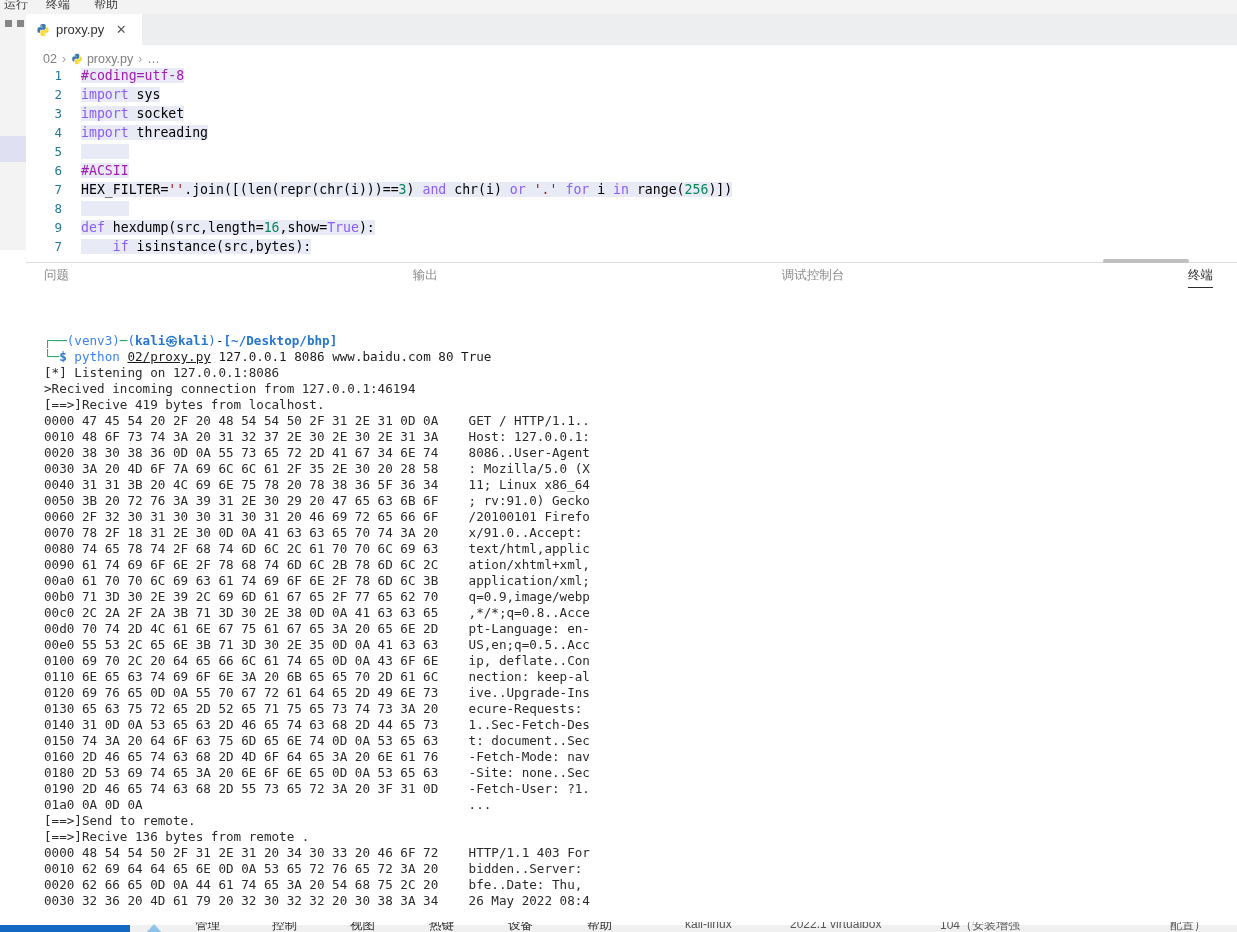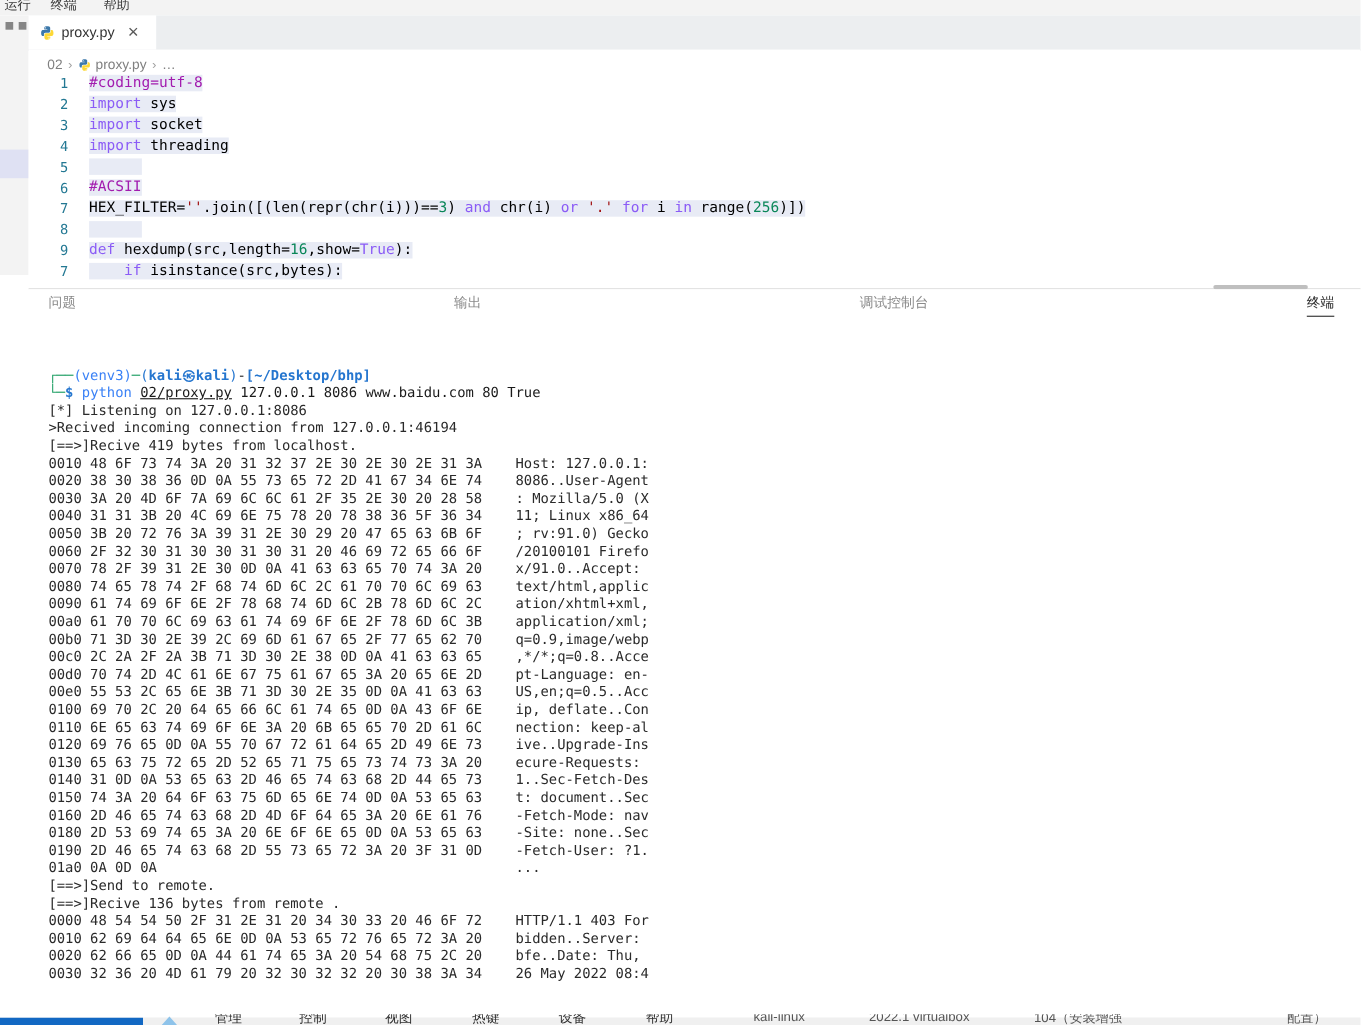--- a/index.html
+++ b/index.html
@@ -216,27 +216,28 @@
         <div class="ptab active">终端</div>
       </div>
     <div class="term" id="termArea">
         <div class="tl"></div>
         <div class="tl"></div>
         <div class="tl"><span class="gb">┌──</span><span class="g">(venv3)</span><span class="gb">─</span><span class="bl">(</span><span class="b">kali</span><span class="b">㉿</span><span class="b">kali</span><span class="bl">)</span><span class="w">-</span><span class="b">[~/Desktop/bhp]</span></div>
         <div class="tl"><span class="gb">└─</span><span class="b">$</span><span class="w"> </span><span class="g">python</span><span class="w"> </span><span class="w u">02/proxy.py</span><span class="w"> 127.0.0.1 8086 www.baidu.com 80 True</span></div>
         <div class="tl">[*] Listening on 127.0.0.1:8086</div>
         <div class="tl">&gt;Recived incoming connection from 127.0.0.1:46194</div>
         <div class="tl">[==&gt;]Recive 419 bytes from localhost.</div>
+        <div class="tl">0000 47 45 54 20 2F 20 48 54 54 50 2F 31 2E 31 0D 0A    GET / HTTP/1.1..</div>
         <div class="tl">0010 48 6F 73 74 3A 20 31 32 37 2E 30 2E 30 2E 31 3A    Host: 127.0.0.1:</div>
         <div class="tl">0020 38 30 38 36 0D 0A 55 73 65 72 2D 41 67 34 6E 74    8086..User-Agent</div>
         <div class="tl">0030 3A 20 4D 6F 7A 69 6C 6C 61 2F 35 2E 30 20 28 58    : Mozilla/5.0 (X</div>
         <div class="tl">0040 31 31 3B 20 4C 69 6E 75 78 20 78 38 36 5F 36 34    11; Linux x86_64</div>
         <div class="tl">0050 3B 20 72 76 3A 39 31 2E 30 29 20 47 65 63 6B 6F    ; rv:91.0) Gecko</div>
         <div class="tl">0060 2F 32 30 31 30 30 31 30 31 20 46 69 72 65 66 6F    /20100101 Firefo</div>
-        <div class="tl">0070 78 2F 39 31 2E 30 0D 0A 41 63 63 65 70 74 3A 20    x/91.0..Accept: </div>
+        <div class="tl">0070 78 2F 18 31 2E 30 0D 0A 41 63 63 65 70 74 3A 20    x/91.0..Accept: </div>
         <div class="tl">0080 74 65 78 74 2F 68 74 6D 6C 2C 61 70 70 6C 69 63    text/html,applic</div>
         <div class="tl">0090 61 74 69 6F 6E 2F 78 68 74 6D 6C 2B 78 6D 6C 2C    ation/xhtml+xml,</div>
         <div class="tl">00a0 61 70 70 6C 69 63 61 74 69 6F 6E 2F 78 6D 6C 3B    application/xml;</div>
         <div class="tl">00b0 71 3D 30 2E 39 2C 69 6D 61 67 65 2F 77 65 62 70    q=0.9,image/webp</div>
         <div class="tl">00c0 2C 2A 2F 2A 3B 71 3D 30 2E 38 0D 0A 41 63 63 65    ,*/*;q=0.8..Acce</div>
         <div class="tl">00d0 70 74 2D 4C 61 6E 67 75 61 67 65 3A 20 65 6E 2D    pt-Language: en-</div>
         <div class="tl">00e0 55 53 2C 65 6E 3B 71 3D 30 2E 35 0D 0A 41 63 63    US,en;q=0.5..Acc</div>
         <div class="tl">0100 69 70 2C 20 64 65 66 6C 61 74 65 0D 0A 43 6F 6E    ip, deflate..Con</div>
         <div class="tl">0110 6E 65 63 74 69 6F 6E 3A 20 6B 65 65 70 2D 61 6C    nection: keep-al</div>
         <div class="tl">0120 69 76 65 0D 0A 55 70 67 72 61 64 65 2D 49 6E 73    ive..Upgrade-Ins</div>

